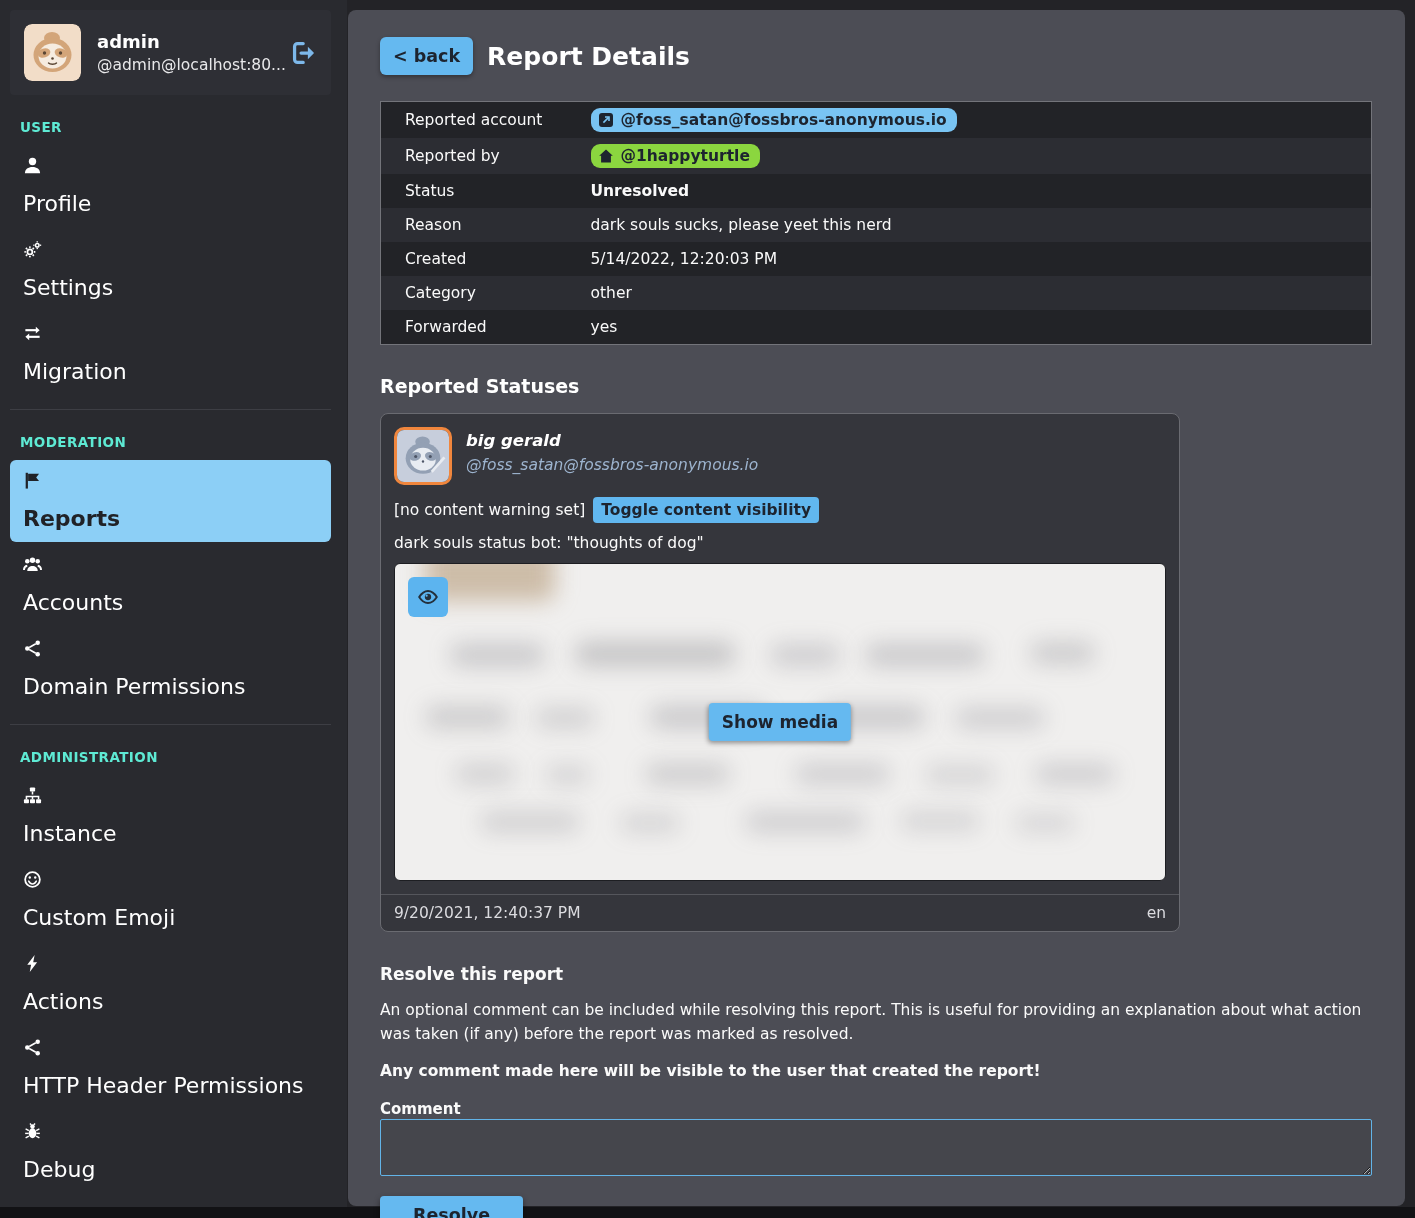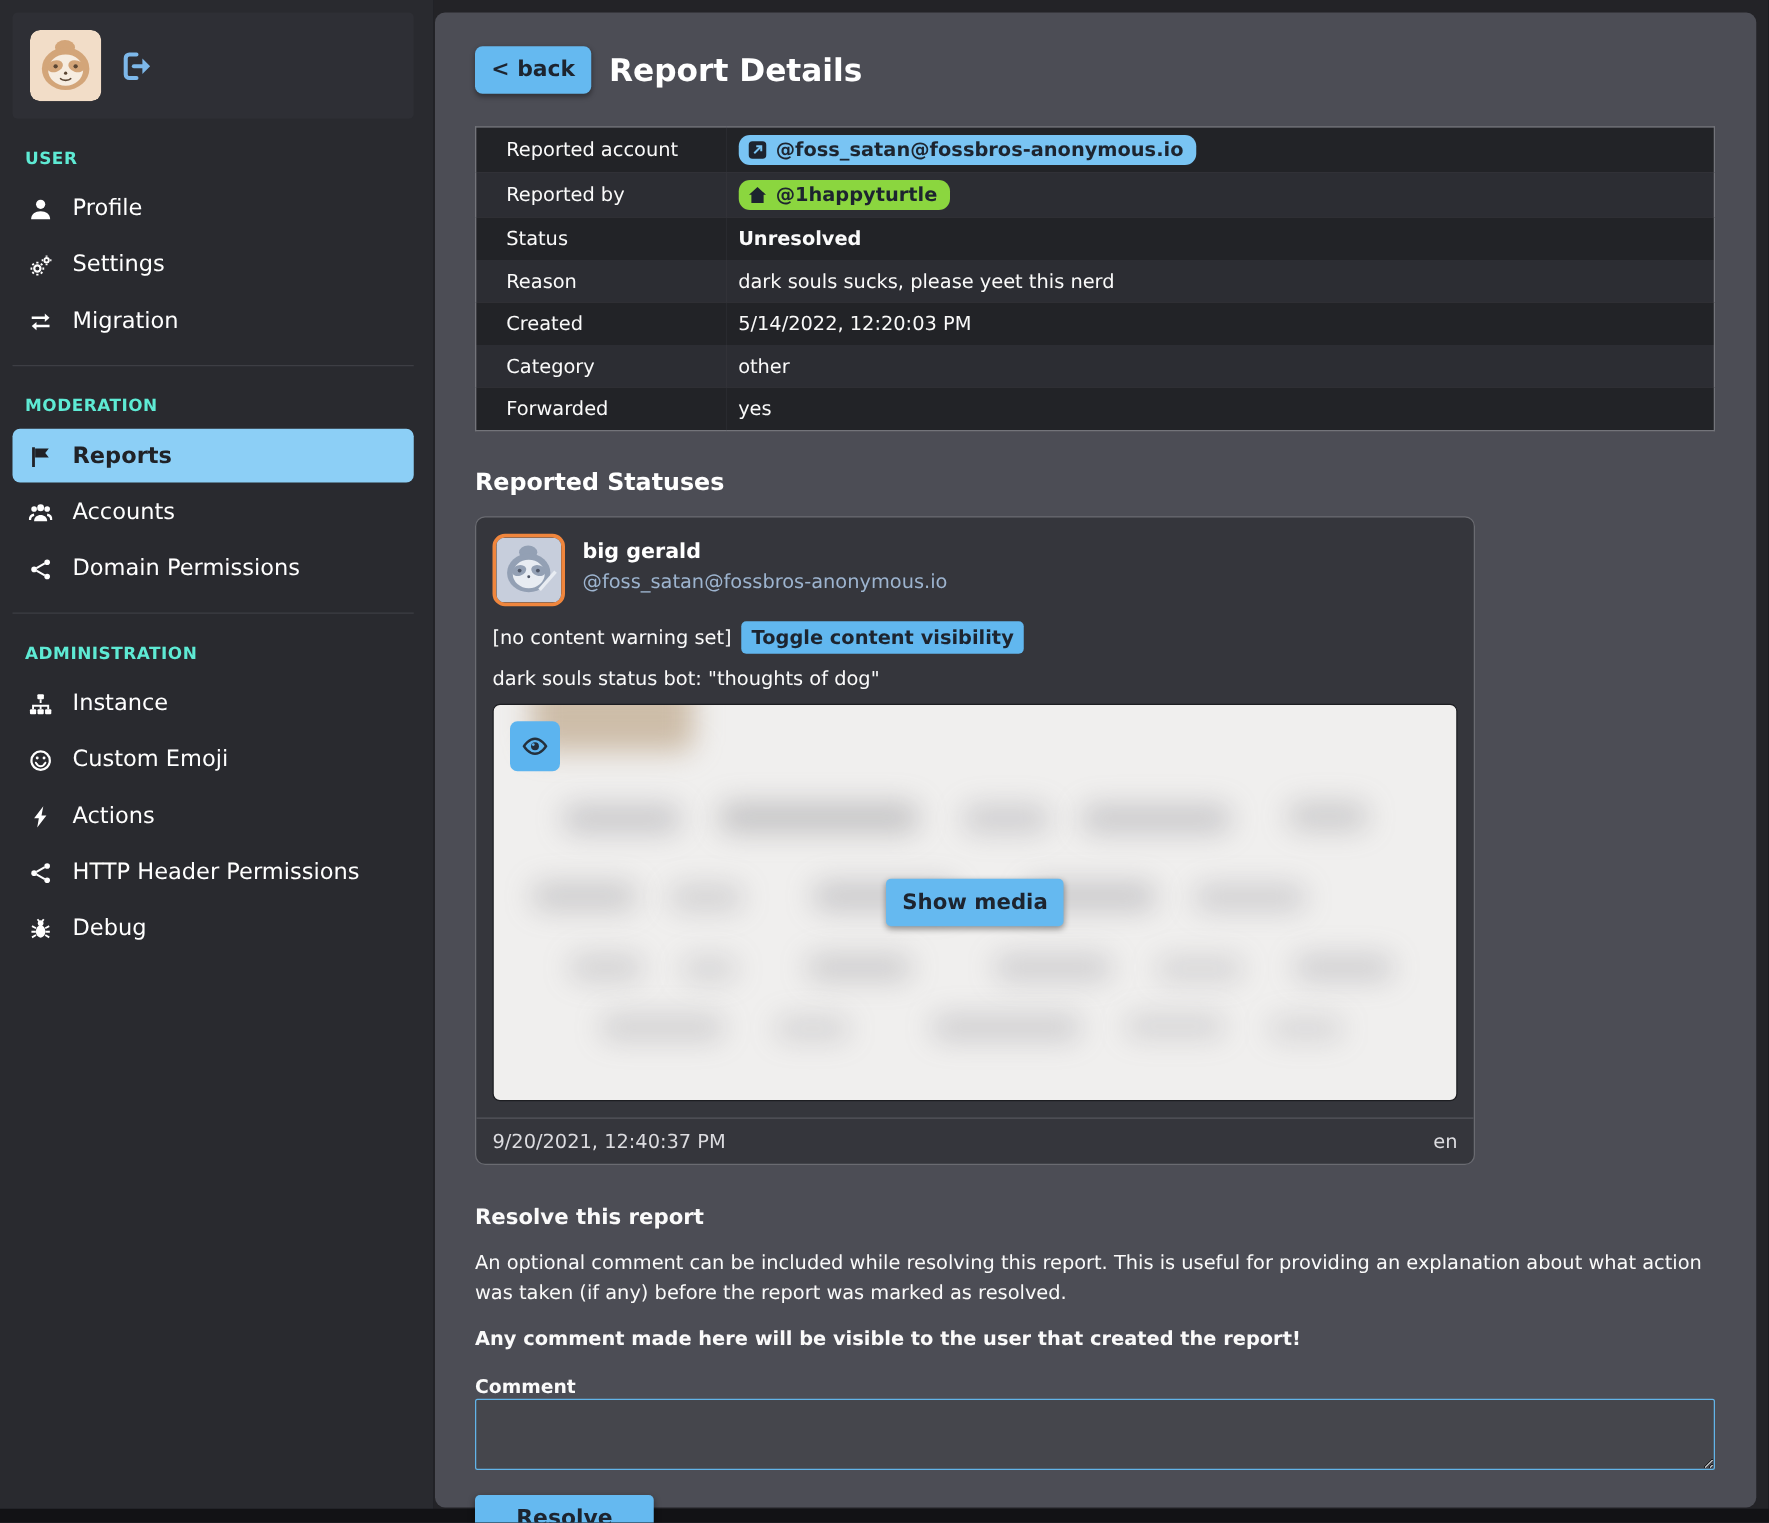--- a/index.html
+++ b/index.html
@@ -11,21 +11,21 @@
   
   .sidebar-col { width:347px; background:#292a2f; padding:10px 16px 10px 10px; flex:none; }
   .user-card { background:#2e2f35; border-radius:4px; padding:14px; display:flex; align-items:center; gap:16px; }
   .avatar { width:57px; height:57px; border-radius:8px; flex:none; }
   .user-meta { flex:1; min-width:0; }
   .user-name { font-weight:700; font-size:18px; color:#ffffff; margin-bottom:4px; }
   .user-handle { font-size:15.5px; color:#e8e8ea; white-space:nowrap; }
   .logout-btn { width:26px; height:26px; flex:none; cursor:pointer; }
 
   .nav-section-header { color:#5eead4; font-weight:700; font-size:13.5px; letter-spacing:.03em; margin:24px 10px 10px 10px; }
-  .nav-item { display:flex; align-items:flex-end; gap:16px; padding:11px 13px; font-size:18px; color:#ffffff; border-radius:6px; cursor:pointer; margin:2px 0; }
+  .nav-item { display:flex; align-items:flex-start; gap:16px; padding:11px 13px; font-size:22px; color:#ffffff; border-radius:6px; cursor:pointer; margin:2px 0;flex-direction:column; }
   .nav-item .icon { width:19px; height:19px; flex:none; display:block; }
   .nav-item.active { background:#8ccff6; color:#202227; font-weight:700; }
   .nav-divider { border-top:1px solid #3d3e44; margin:14px 0 0 0; }
 
   
   .main-col { flex:1; background:#232327; padding:10px 10px 0 1px; }
   .panel { background:#4c4d55; border-radius:8px; height:1196px; padding:27px 32px; }
 
   .panel-header { display:flex; align-items:center; gap:14px; margin-bottom:26px; }
   .back-btn { background:#65b9f0; color:#1d242f; font-weight:700; font-size:17.5px;
@@ -46,21 +46,21 @@
   .badge-blue  { background:#79c4f3; }
   .badge-green { background:#8bd63f;justify-content:space-between; }
 
   .section-heading { font-size:19px; font-weight:700; color:#ffffff; margin:30px 0 16px 0; }
 
   
   .status-card { width:800px; border:1px solid #6a6b71; border-radius:8px; background:#35363c; overflow:hidden; }
   .status-head { display:flex; gap:14px; padding:13px 13px 8px 13px; align-items:flex-start; }
   .status-avatar-wrap { width:58px; height:58px; border:3px solid #f0863d; border-radius:10px; overflow:hidden; flex:none; }
   .status-avatar-wrap .avatar { width:100%; height:100%; border-radius:0; }
-  .status-names { padding-top:4px; }
+  .status-names { padding-top:4px;font-style:italic; }
   .status-displayname { font-weight:700; font-size:16.5px; color:#ffffff; margin-bottom:6px; }
   .status-handle { font-size:15.5px; color:#9db4cf; cursor:pointer; }
   .status-cw-row { display:flex; align-items:center; gap:8px; padding:4px 13px 2px 13px; font-size:15.5px; }
   .toggle-btn { background:#61b7ef; color:#1d242f; font-weight:700; font-size:15.5px; border:none;
                 font-family:inherit; padding:4px 8px; border-radius:4px; cursor:pointer; }
   .status-content { padding:9px 13px 2px 13px; font-size:15.5px; }
 
   .media-box { position:relative; margin:9px 13px 13px 13px; width:772px; height:318px;
                border-radius:6px; border:1px solid #1d1e22; background:#f0efee; overflow:hidden; }
   .blob { position:absolute; filter:blur(11px); border-radius:10px; }
@@ -100,20 +100,24 @@
         <ellipse cx="28" cy="14" rx="8" ry="6" fill="#d3a579"></ellipse>
         <ellipse cx="28.5" cy="31" rx="19" ry="17" fill="#d3a579"></ellipse>
         <ellipse cx="28.5" cy="32" rx="14" ry="12.5" fill="#f6ece0"></ellipse>
         <ellipse cx="20" cy="29" rx="6.5" ry="4.6" fill="#d3a579" transform="rotate(-18 20 29)"></ellipse>
         <ellipse cx="37" cy="29" rx="6.5" ry="4.6" fill="#d3a579" transform="rotate(18 37 29)"></ellipse>
         <circle cx="20.5" cy="29" r="1.7" fill="#5a4634"></circle>
         <circle cx="36.5" cy="29" r="1.7" fill="#5a4634"></circle>
         <circle cx="28.5" cy="34.5" r="1.3" fill="#5a4634"></circle>
         <path d="M24.5 39c1.4 1.6 6.6 1.6 8 0" stroke="#5a4634" stroke-width="1.4" fill="none" stroke-linecap="round"></path>
       </svg>
+      <div class="user-meta">
+        <div class="user-name">admin</div>
+        <div class="user-handle">@admin@localhost:80...</div>
+      </div>
       <svg class="logout-btn" viewBox="0 0 16 16">
         <path d="M7.5 2.2H4A1.8 1.8 0 0 0 2.2 4v8A1.8 1.8 0 0 0 4 13.8h3.5" fill="none" stroke="#7db8ea" stroke-width="2" stroke-linecap="round"></path>
         <line x1="6.2" y1="8" x2="11.6" y2="8" stroke="#7db8ea" stroke-width="2" stroke-linecap="round"></line>
         <path d="M10.4 4.2 14.2 8l-3.8 3.8z" fill="#7db8ea"></path>
       </svg>
     </div>
 
     <div class="nav-section-header">USER</div>
 
     <div class="nav-item">

